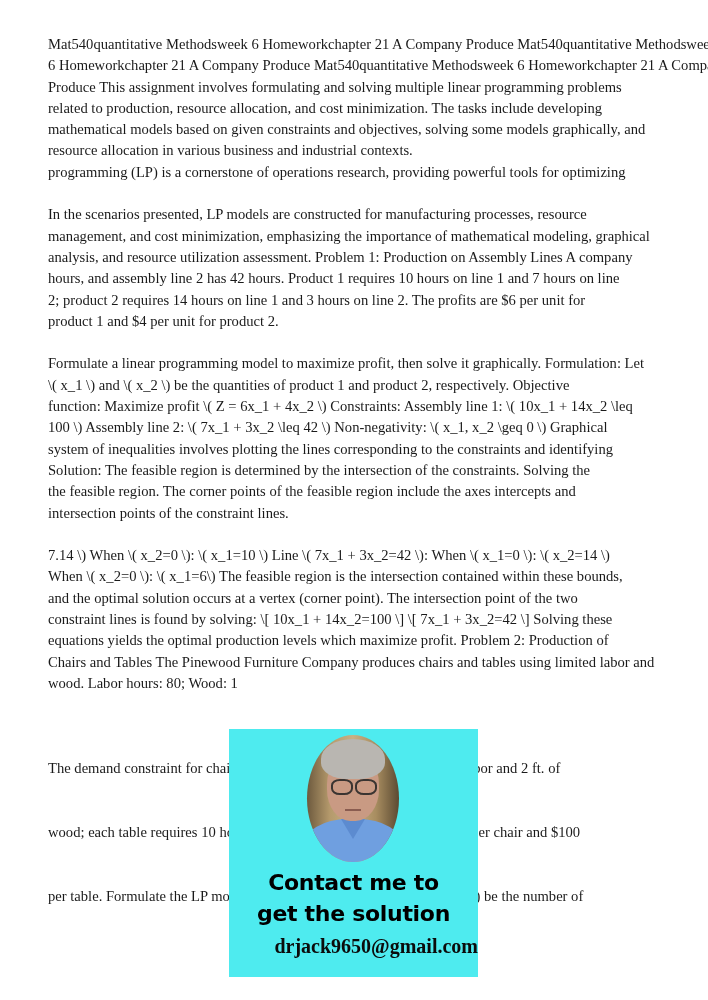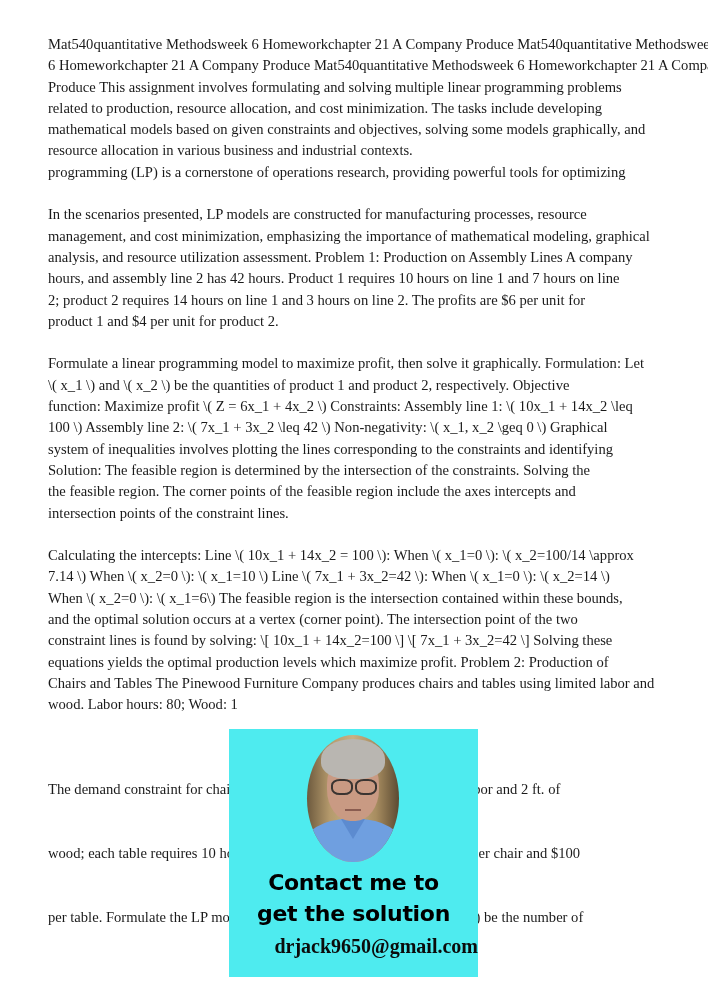--- a/index.html
+++ b/index.html
@@ -157,21 +157,20 @@
     <span class="line">\( x_1 \) and \( x_2 \) be the quantities of product 1 and product 2, respectively. Objective</span>
     <span class="line">function: Maximize profit \( Z = 6x_1 + 4x_2 \) Constraints: Assembly line 1: \( 10x_1 + 14x_2 \leq</span>
     <span class="line">100 \) Assembly line 2: \( 7x_1 + 3x_2 \leq 42 \) Non-negativity: \( x_1, x_2 \geq 0 \) Graphical</span>
     <span class="line">system of inequalities involves plotting the lines corresponding to the constraints and identifying</span>
     <span class="line">Solution: The feasible region is determined by the intersection of the constraints. Solving the</span>
     <span class="line">the feasible region. The corner points of the feasible region include the axes intercepts and</span>
     <span class="line">intersection points of the constraint lines.</span>
   </div>
 
   <div class="para">
-    <span class="line">Calculating the intercepts: Line \( 10x_1 + 14x_2 = 100 \): When \( x_1=0 \): \( x_2=100/14 \approx</span>
     <span class="line">7.14 \) When \( x_2=0 \): \( x_1=10 \) Line \( 7x_1 + 3x_2=42 \): When \( x_1=0 \): \( x_2=14 \)</span>
     <span class="line">When \( x_2=0 \): \( x_1=6\) The feasible region is the intersection contained within these bounds,</span>
     <span class="line">and the optimal solution occurs at a vertex (corner point). The intersection point of the two</span>
     <span class="line">constraint lines is found by solving: \[ 10x_1 + 14x_2=100 \] \[ 7x_1 + 3x_2=42 \] Solving these</span>
     <span class="line">equations yields the optimal production levels which maximize profit. Problem 2: Production of</span>
     <span class="line">Chairs and Tables The Pinewood Furniture Company produces chairs and tables using limited labor and</span>
     <span class="line">wood. Labor hours: 80; Wood: 1</span>
   </div>
 
   <div class="para" style="white-space: pre;">

